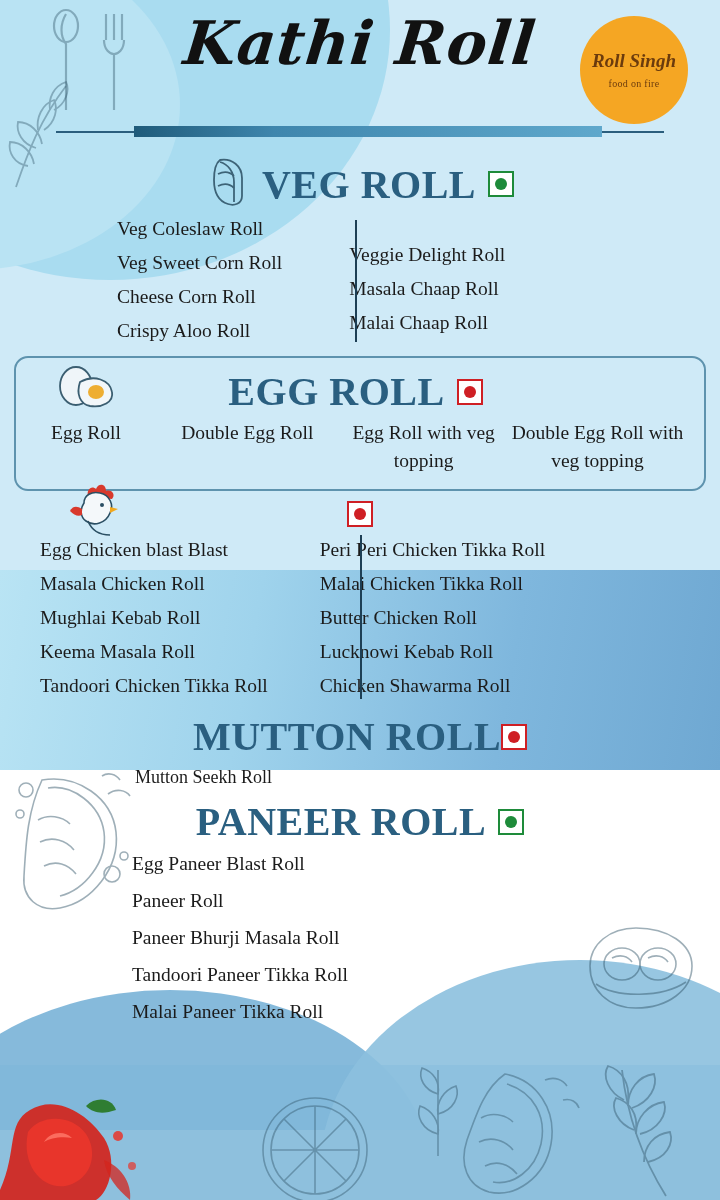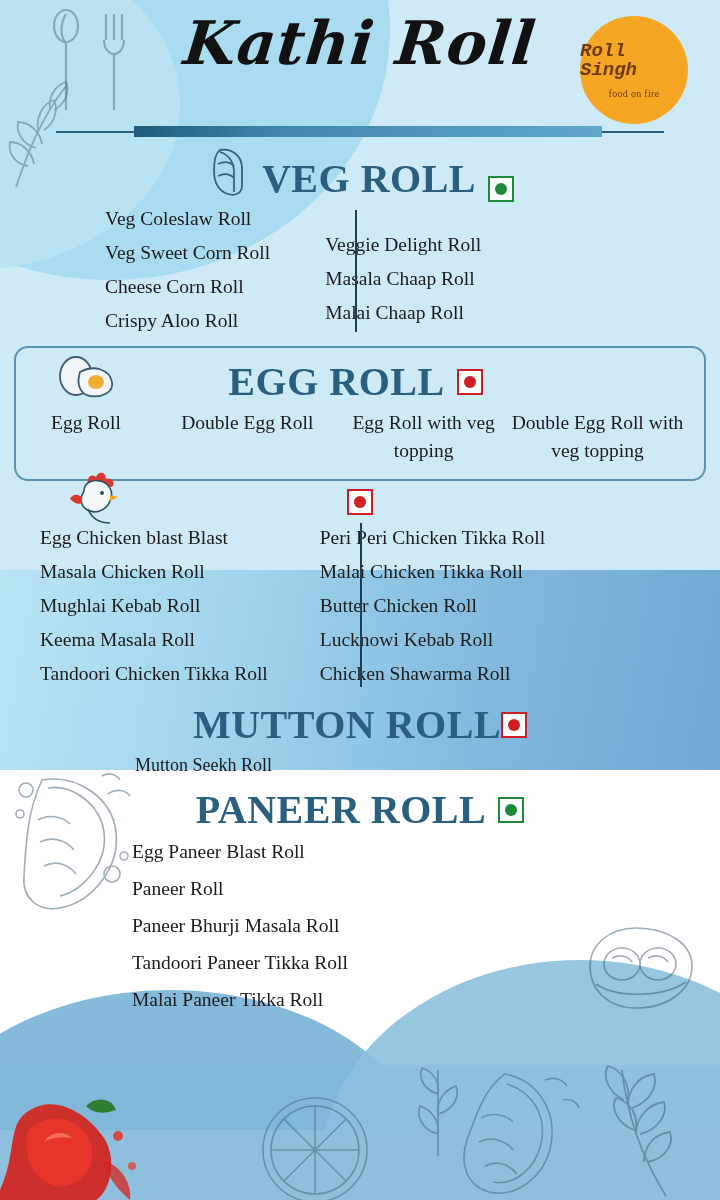--- a/index.html
+++ b/index.html
@@ -86,42 +86,43 @@
     transform: skewX(-6deg);
   }
   .logo {
     position: absolute; right: 32px; top: 16px;
     width: 108px; height: 108px; border-radius: 50%;
     background: #f5a623;
     display: flex; flex-direction: column; align-items: center; justify-content: center;
     color: #6b3b0d;
   }
   .logo-main {
-    font-family: Liberation Mono, monospace;
+    font-family: Liberation Serif, serif;
     font-style: italic; font-weight: bold; font-size: 19px;
     line-height: 1;
   }
   .logo-sub { font-size: 10px; margin-top: 8px; letter-spacing: .3px; }
 
   .rule-wrap { position: relative; height: 16px; margin: 4px 56px 0 56px; }
   .rule-thin {
     position: absolute; left: 0; right: 0; top: 7px; height: 2px;
     background: #2b5e7d;
   }
   .rule-thick {
     position: absolute; left: 78px; right: 62px; top: 2px; height: 11px;
     background: linear-gradient(90deg, #1f5b7a 0%, #3f86ad 30%, #5fa8cc 100%);
   }
 
   
   .content { position: relative; }
 
   .sec-head {
-    display: flex; align-items: flex-end; justify-content: center;
+    display: flex; align-items: center; justify-content: center;
     gap: 12px;
+    margin-top: 10px;
   }
   .sec-title {
     font-family: "Liberation Serif", serif;
     font-weight: bold;
     font-size: 40px;
     color: #2a5f80;
     letter-spacing: .5px;
   }
   .mark {
     width: 26px; height: 26px; border: 2.5px solid #1e8b3a;
@@ -140,21 +141,21 @@
     line-height: 34px;
   }
 
   
   .veg-block { position: relative; padding: 6px 0 0 0; }
   .two-col {
     display: flex;
     position: relative;
     padding-left: 105px;
   }
-  .two-col .col { flex: 0 0 auto; }
+  .two-col .col { flex: 0 0 auto; margin-left: 12px; }
   .two-col .col.right { padding-left: 55px; }
   .divider-v {
     position: absolute; top: 8px; bottom: 6px; left: 355px;
     width: 2px; background: #1d3f55;
   }
 
   
   .egg-box {
     margin: 8px 14px 0 14px;
     border: 2px solid #5e93ae;

